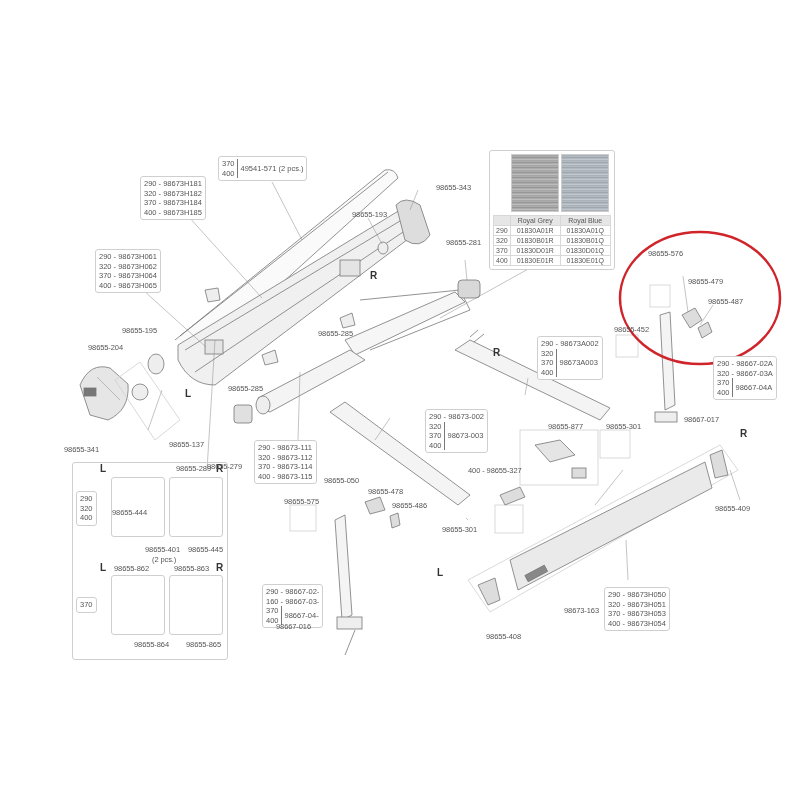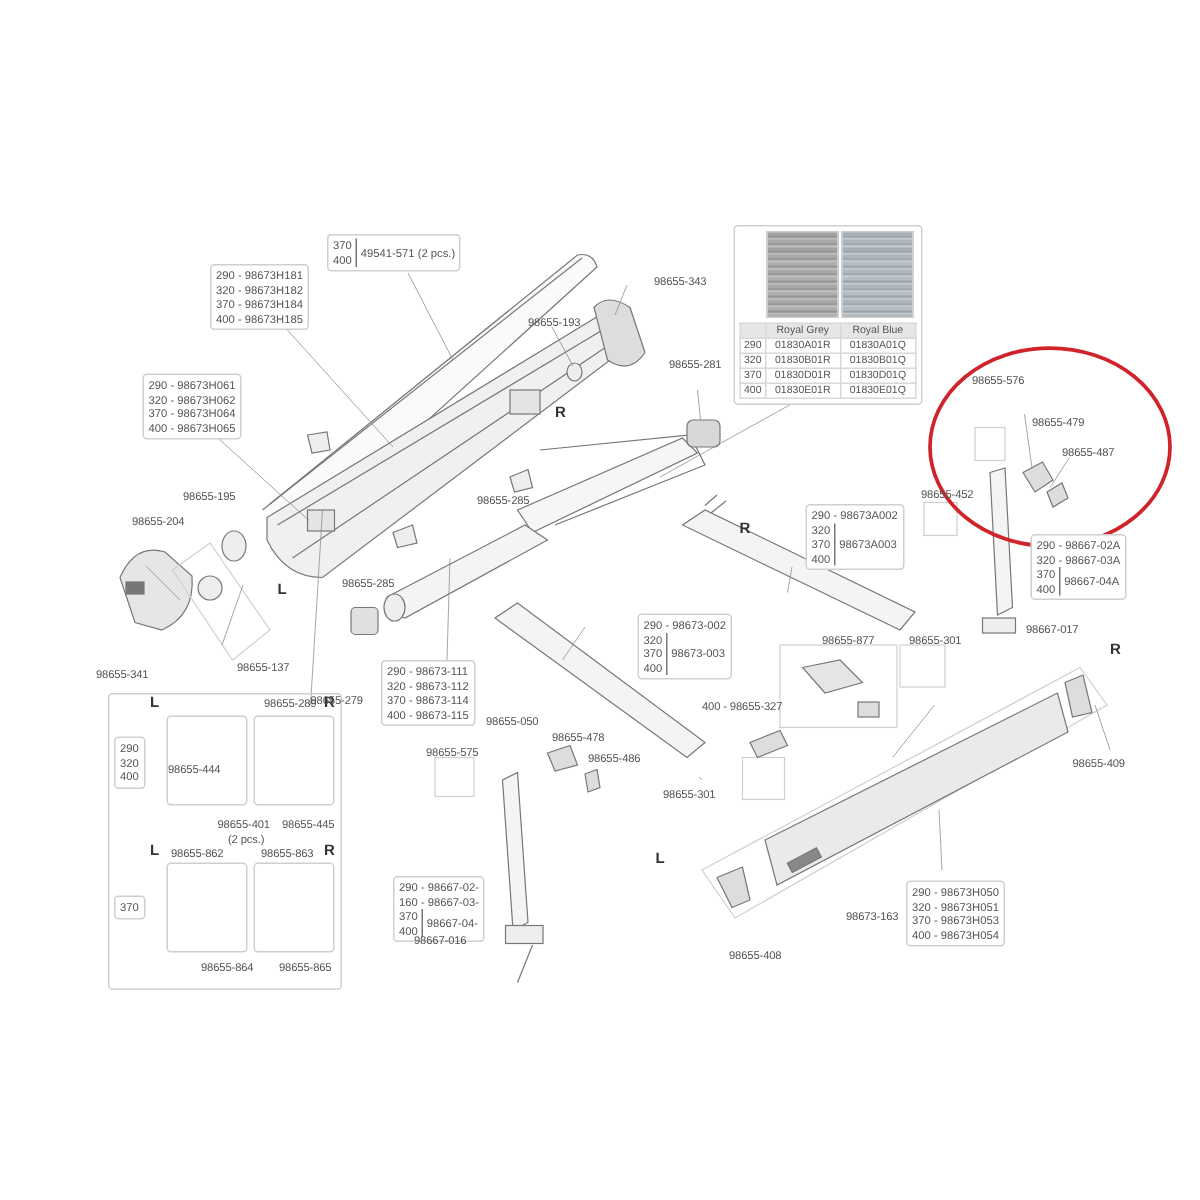--- a/index.html
+++ b/index.html
@@ -212,21 +212,21 @@
     <div class="split">
       <div class="sizes">
         <div>320</div>
         <div>370</div>
         <div>400</div>
       </div>
       <div>98673-003</div>
     </div>
   </div>
 
-  <div class="box" style="left:687px;top:356px;">
+  <div class="box" style="left:713px;top:356px;">
     <div class="row">290 - 98667-02A</div>
     <div class="row">320 - 98667-03A</div>
     <div class="split">
       <div class="sizes">
         <div>370</div>
         <div>400</div>
       </div>
       <div>98667-04A</div>
     </div>
   </div>
@@ -284,21 +284,21 @@
   <div class="side" style="left:437px;top:567px;">L</div>
   <div class="side" style="left:740px;top:428px;">R</div>
 
   <div class="lbl" style="left:400px;top:183px;padding-left:36px;">98655-343</div>
   <div class="lbl" style="left:352px;top:210px;">98655-193</div>
   <div class="lbl" style="left:446px;top:238px;">98655-281</div>
   <div class="lbl" style="left:318px;top:329px;">98655-285</div>
   <div class="lbl" style="left:228px;top:384px;">98655-285</div>
   <div class="lbl" style="left:122px;top:326px;">98655-195</div>
   <div class="lbl" style="left:88px;top:343px;">98655-204</div>
-  <div class="lbl" style="left:158px;top:440px;">98655-137</div>
+  <div class="lbl" style="left:169px;top:440px;">98655-137</div>
   <div class="lbl" style="left:64px;top:445px;">98655-341</div>
   <div class="lbl" style="left:207px;top:446px;margin-top:16px;">98655-279</div>
   <div class="lbl" style="left:648px;top:249px;">98655-576</div>
   <div class="lbl" style="left:688px;top:277px;">98655-479</div>
   <div class="lbl" style="left:708px;top:297px;">98655-487</div>
   <div class="lbl" style="left:614px;top:325px;">98655-452</div>
   <div class="lbl" style="left:684px;top:415px;">98667-017</div>
   <div class="lbl" style="left:548px;top:422px;">98655-877</div>
   <div class="lbl" style="left:606px;top:422px;">98655-301</div>
   <div class="lbl" style="left:442px;top:525px;">98655-301</div>

